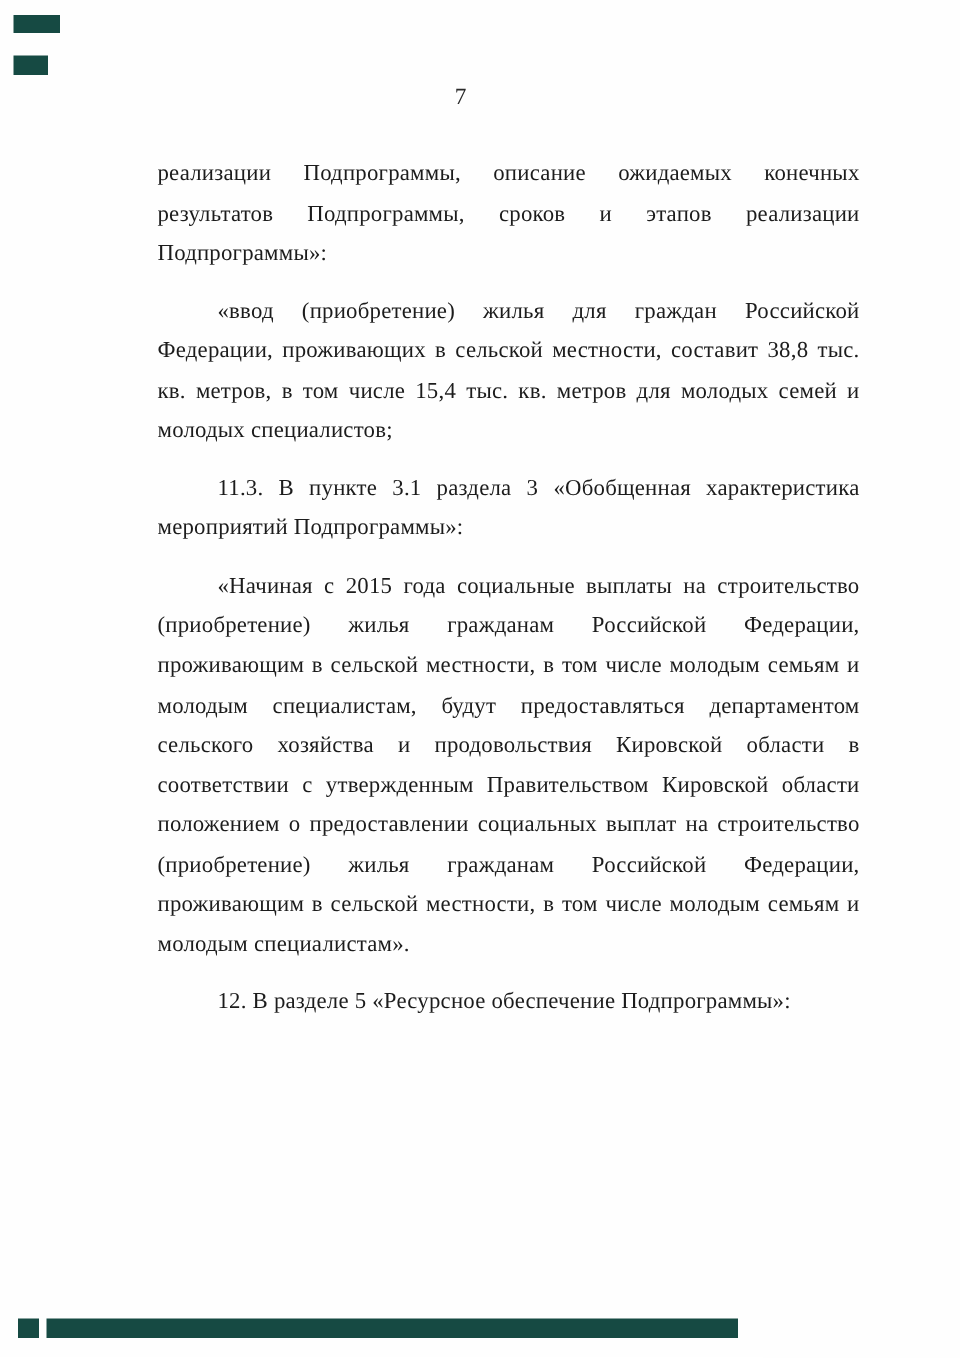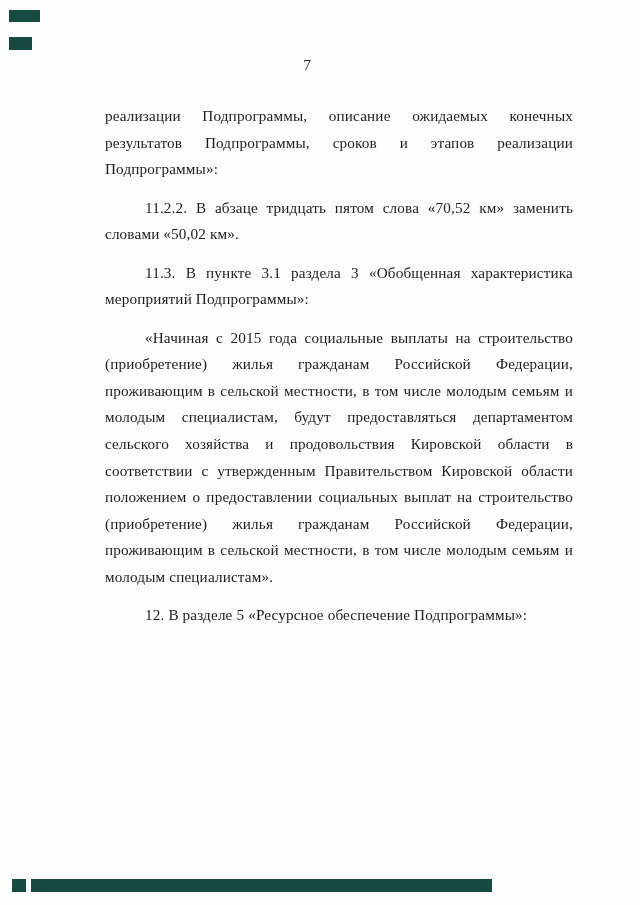--- a/index.html
+++ b/index.html
@@ -48,21 +48,21 @@
     display: block;
   }
 </style>
 </head>
 <body>
 
 <div class="page">
   <div class="page-number">7</div>
   <div class="body-text">
       <p class="para">реализации Подпрограммы, описание ожидаемых конечных результатов Подпрограммы, сроков и этапов реализации Подпрограммы»:</p>
-      <p class="para indent">11.2.2. В абзаце тридцать пятом слова «70,52 км» заменить словами «50,02 км».</p>
+      <p class="para indent">«ввод (приобретение) жилья для граждан Российской Федерации, проживающих в сельской местности, составит 38,8 тыс. кв. метров, в том числе 15,4 тыс. кв. метров для молодых семей и молодых специалистов;</p>
       <p class="para indent">11.3. В пункте 3.1 раздела 3 «Обобщенная характеристика мероприятий Подпрограммы»:</p>
       <p class="para indent">«Начиная с 2015 года социальные выплаты на строительство (приобретение) жилья гражданам Российской Федерации, проживающим в сельской местности, в том числе молодым семьям и молодым специалистам, будут предоставляться департаментом сельского хозяйства и продовольствия Кировской области в соответствии с утвержденным Правительством Кировской области положением о предоставлении социальных выплат на строительство (приобретение) жилья гражданам Российской Федерации, проживающим в сельской местности, в том числе молодым семьям и молодым специалистам».</p>
       <p class="para indent">12. В разделе 5 «Ресурсное обеспечение Подпрограммы»:</p>
     </div>
 <div class="scan-artifact" style="left: 9px; top: 10px; width: 31px; height: 12px; background: rgb(22, 74, 67);"></div>
     <div class="scan-artifact" style="left: 9px; top: 37px; width: 23px; height: 13px; background: rgb(22, 74, 67);"></div>
     <div class="scan-artifact" style="left: 12px; top: 879px; width: 14px; height: 13px; background: rgb(22, 74, 67);"></div>
     <div class="scan-artifact" style="left: 31px; top: 879px; width: 461px; height: 13px; background: rgb(22, 74, 67);"></div>
   </div>
 

